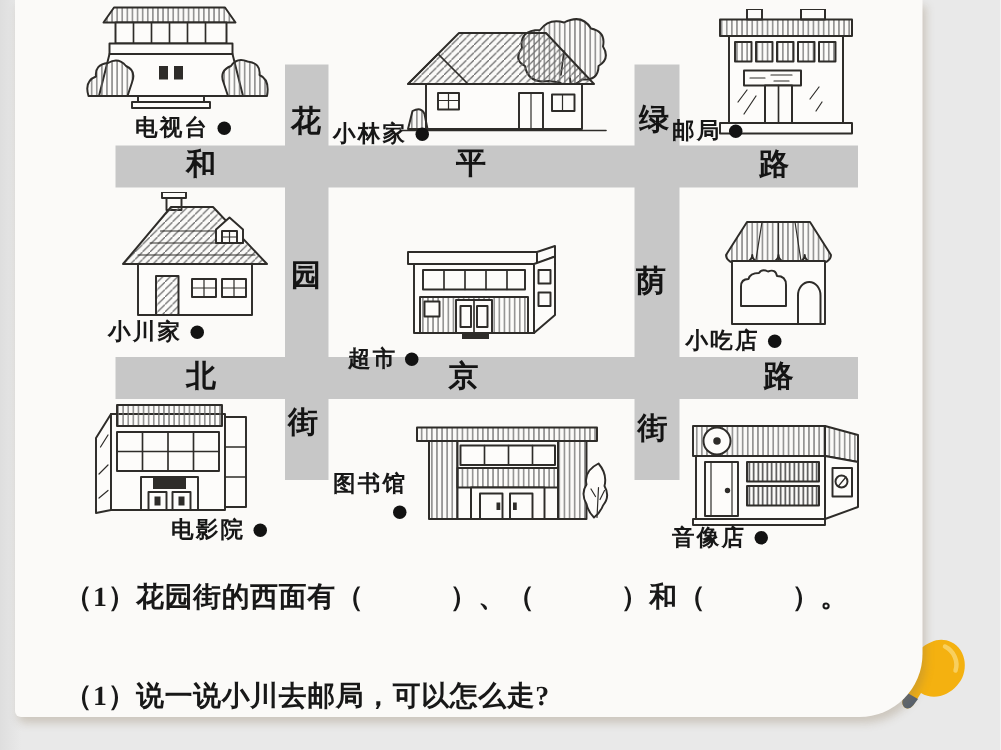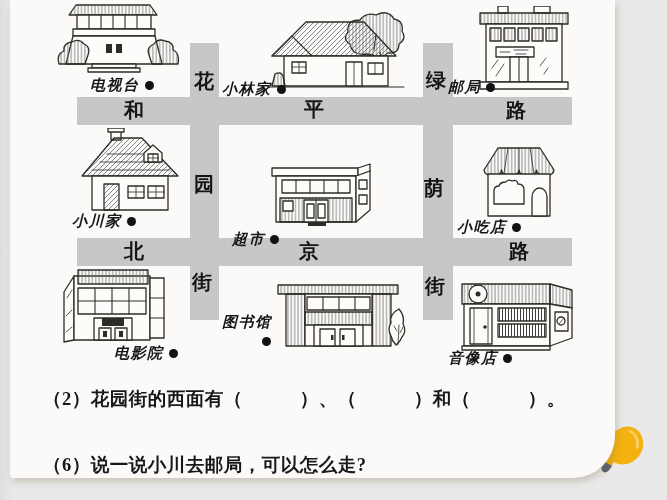--- a/index.html
+++ b/index.html
@@ -17,21 +17,21 @@
   .pin{position:absolute;left:600px;top:424px;z-index:0;}
   .map{position:absolute;left:0;top:0;width:605px;height:380px;}
   .street{position:absolute;background:#c7c7c7;z-index:1;}
   .schar{
     position:absolute;z-index:3;font-size:20px;font-weight:bold;color:#141414;
     line-height:1;letter-spacing:0;user-select:none;
   }
   .bldg{position:absolute;z-index:2;}
   .plabel{
     position:absolute;z-index:3;display:flex;align-items:center;gap:5px;
-    font-weight:bold;font-size:15px;color:#171717;letter-spacing:1.5px;white-space:nowrap;font-style:italic;
+    font-weight:bold;font-size:15px;color:#171717;letter-spacing:1.5px;white-space:nowrap;
   }
   .dot{display:inline-block;width:9px;height:9px;border-radius:50%;background:#121212;}
   .dot.abs{position:absolute;z-index:3;}
   .q{
     position:absolute;left:33px;z-index:3;font-size:18.5px;color:#181818;
     font-weight:600;white-space:nowrap;letter-spacing:.5px;line-height:1.2;
   }
   
   .o{stroke:#2e2c29;stroke-width:1.3;stroke-linejoin:round;stroke-linecap:round;fill:none;}
   .w{fill:#fdfcfa;}
@@ -261,16 +261,16 @@
       <div class="plabel" style="left:212px;top:313px">
         <span>图书馆</span>
       </div>
       <i class="dot abs" style="left:252px;top:337px"></i>
       <div class="plabel" style="left:438px;top:349px">
         <span>音像店</span>
           <i class="dot"></i>
       </div>
     </div>
 
-    <div class="q" style="top:388px">（2）花园街的西面有（　　　）、（　　　）和（　　　）。</div>
-    <div class="q" style="top:454px">（6）说一说小川去邮局，可以怎么走?</div>
+    <div class="q" style="top:388px">（1）花园街的西面有（　　　）、（　　　）和（　　　）。</div>
+    <div class="q" style="top:454px">（1）说一说小川去邮局，可以怎么走?</div>
   </div>
 </div>
 
 </body></html>

